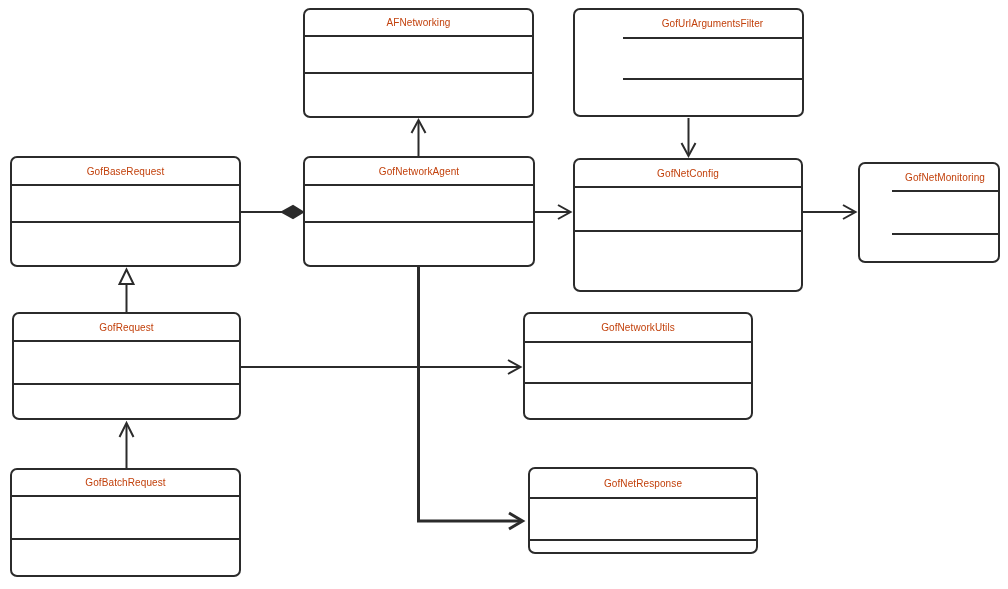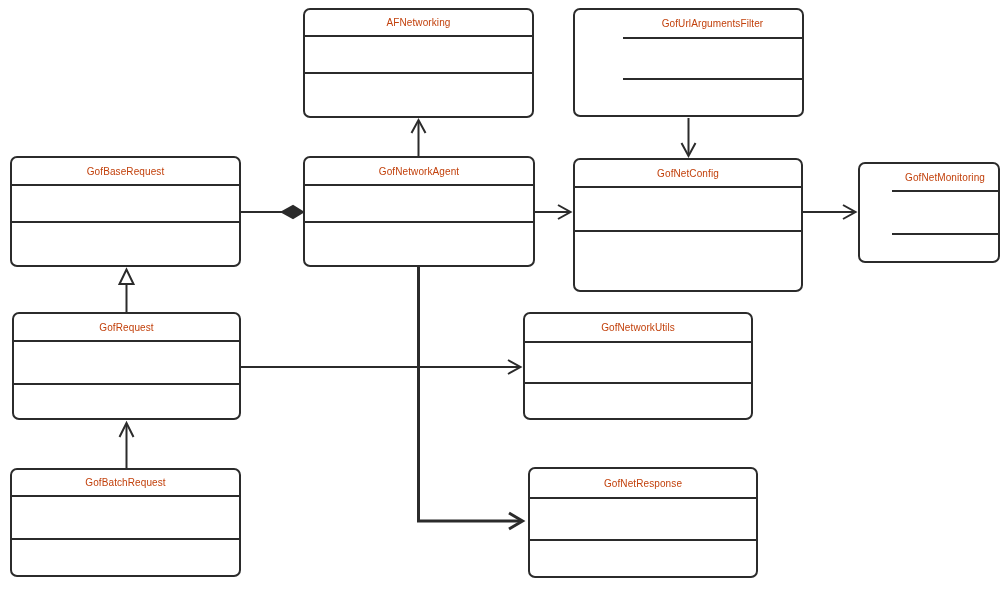--- a/index.html
+++ b/index.html
@@ -156,19 +156,19 @@
     <div class="compartment mid"></div>
     <div class="compartment bot"></div>
   </div>
 
   <div class="node" style="left:10px; top:468px; width:231px; height:109px; --d1:27px; --d2:43px;">
     <div class="compartment title">GofBatchRequest</div>
     <div class="compartment mid"></div>
     <div class="compartment bot"></div>
   </div>
 
-  <div class="node" style="left:528px; top:467px; width:230px; height:111px; --d1:30px; --d2:42px;">
+  <div class="node" style="left:528px; top:467px; width:230px; height:87px; --d1:30px; --d2:42px;">
     <div class="compartment title">GofNetResponse</div>
     <div class="compartment mid"></div>
     <div class="compartment bot"></div>
   </div>
 
 </div>
 
 </body></html>

